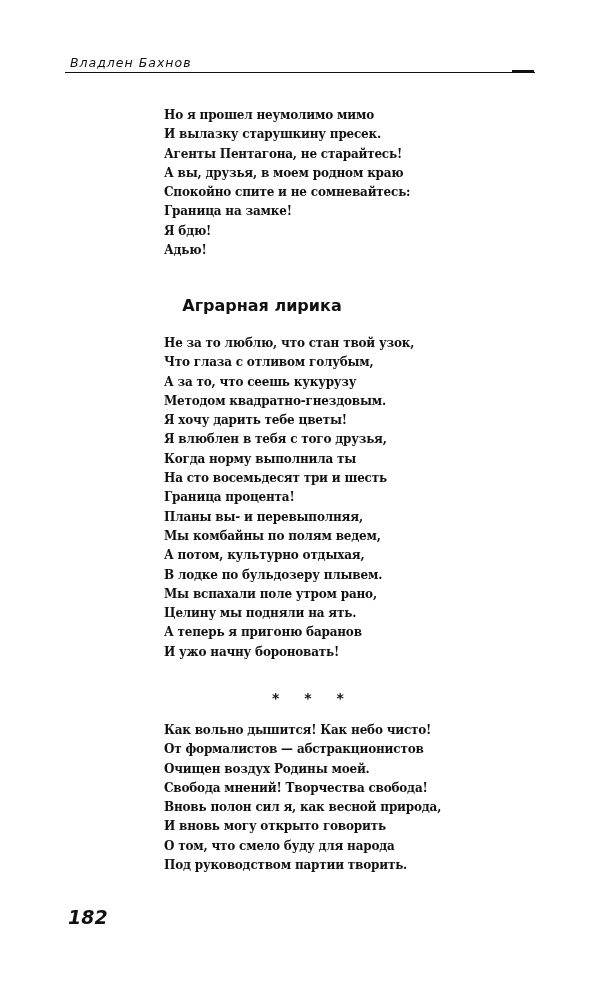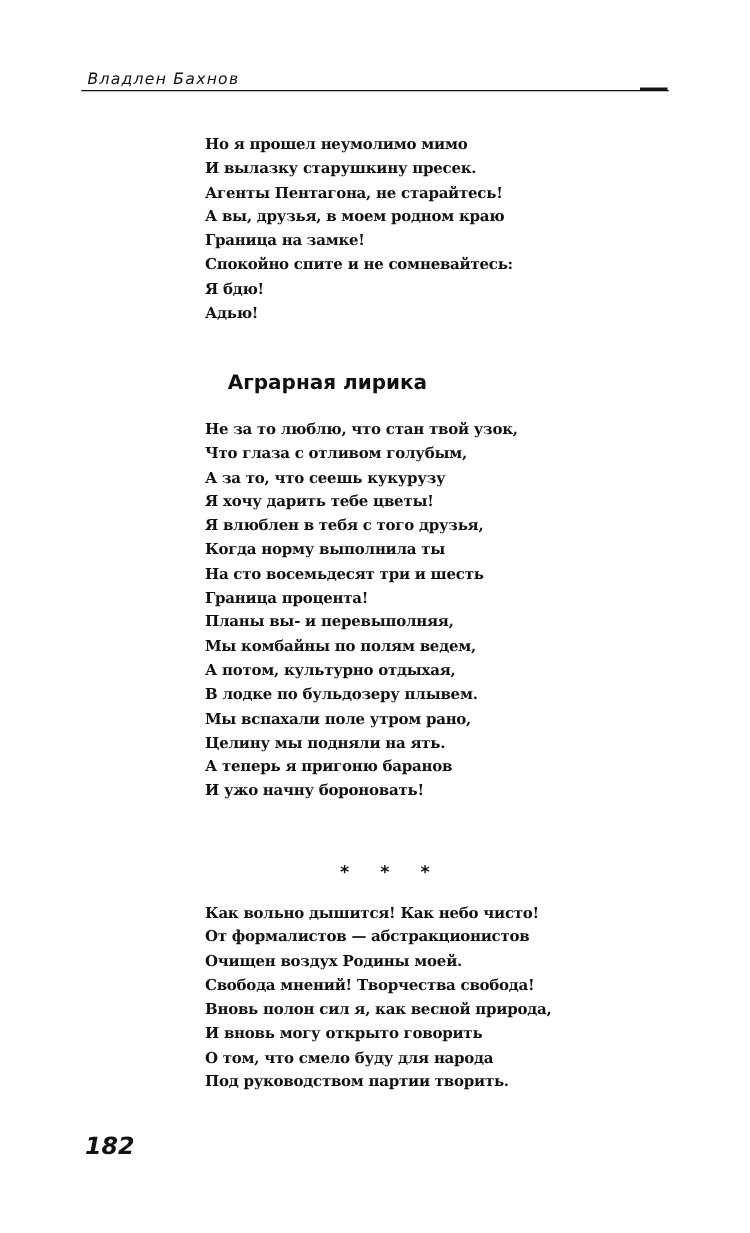--- a/index.html
+++ b/index.html
@@ -44,34 +44,35 @@
 
 <div class="running-head">Владлен Бахнов</div>
 <div class="head-rule"></div>
 <div class="head-rule-tick"></div>
 
 <div class="stanza" style="top:106px;">
   <div class="line">Но я прошел неумолимо мимо</div>
   <div class="line">И вылазку старушкину пресек.</div>
   <div class="line">Агенты Пентагона, не старайтесь!</div>
   <div class="line">А вы, друзья, в моем родном краю</div>
+  <div class="line">Спокойно спите и не сомневайтесь:</div>
   <div class="line">Граница на замке!</div>
-  <div class="line">Спокойно спите и не сомневайтесь:</div>
   <div class="line">Я бдю!</div>
   <div class="line">Адью!</div>
 </div>
 
 <div class="poem-title">
   <span>Аграрная лирика</span>
 </div>
 
 <div class="stanza" style="top:334px;">
   <div class="line">Не за то люблю, что стан твой узок,</div>
   <div class="line">Что глаза с отливом голубым,</div>
   <div class="line">А за то, что сеешь кукурузу</div>
+  <div class="line">Методом квадратно-гнездовым.</div>
   <div class="line">Я хочу дарить тебе цветы!</div>
   <div class="line">Я влюблен в тебя с того друзья,</div>
   <div class="line">Когда норму выполнила ты</div>
   <div class="line">На сто восемьдесят три и шесть</div>
   <div class="line">Граница процента!</div>
   <div class="line">Планы вы-  и перевыполняя,</div>
   <div class="line">Мы комбайны по полям ведем,</div>
   <div class="line">А потом, культурно отдыхая,</div>
   <div class="line">В лодке по бульдозеру плывем.</div>
   <div class="line">Мы вспахали поле утром рано,</div>

